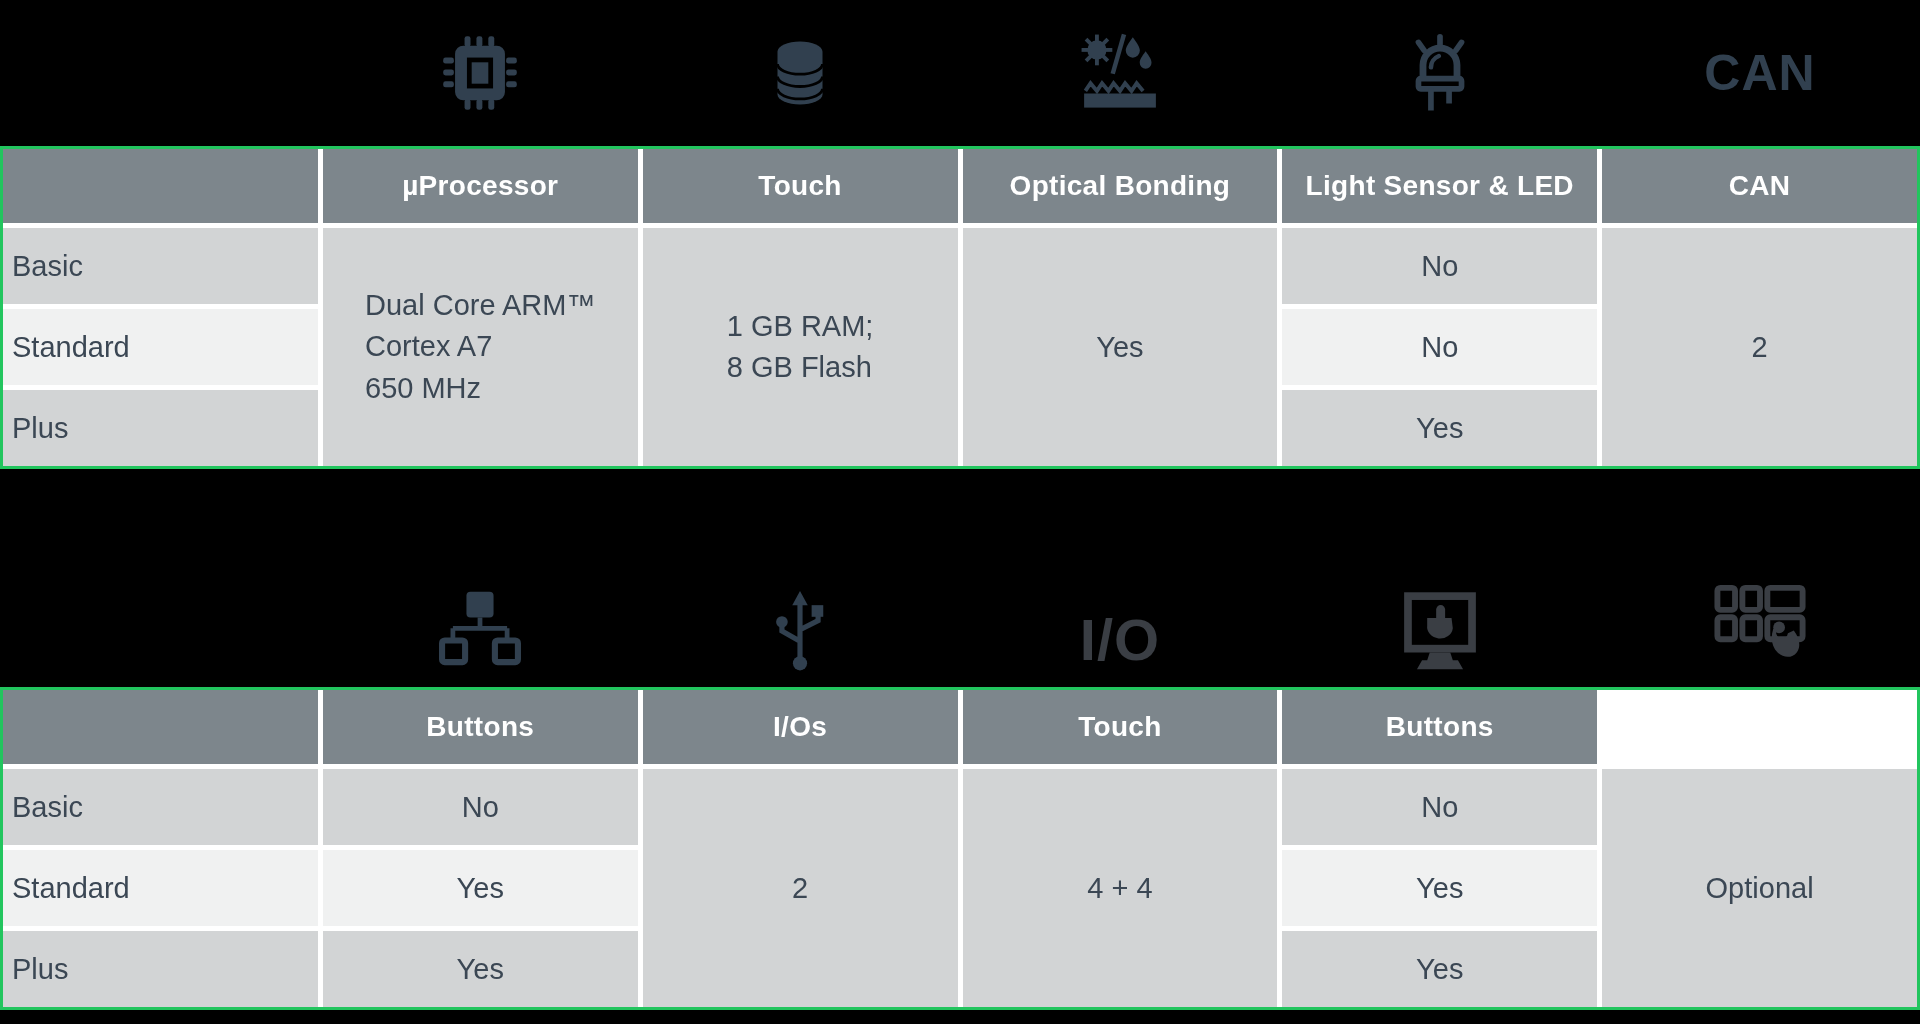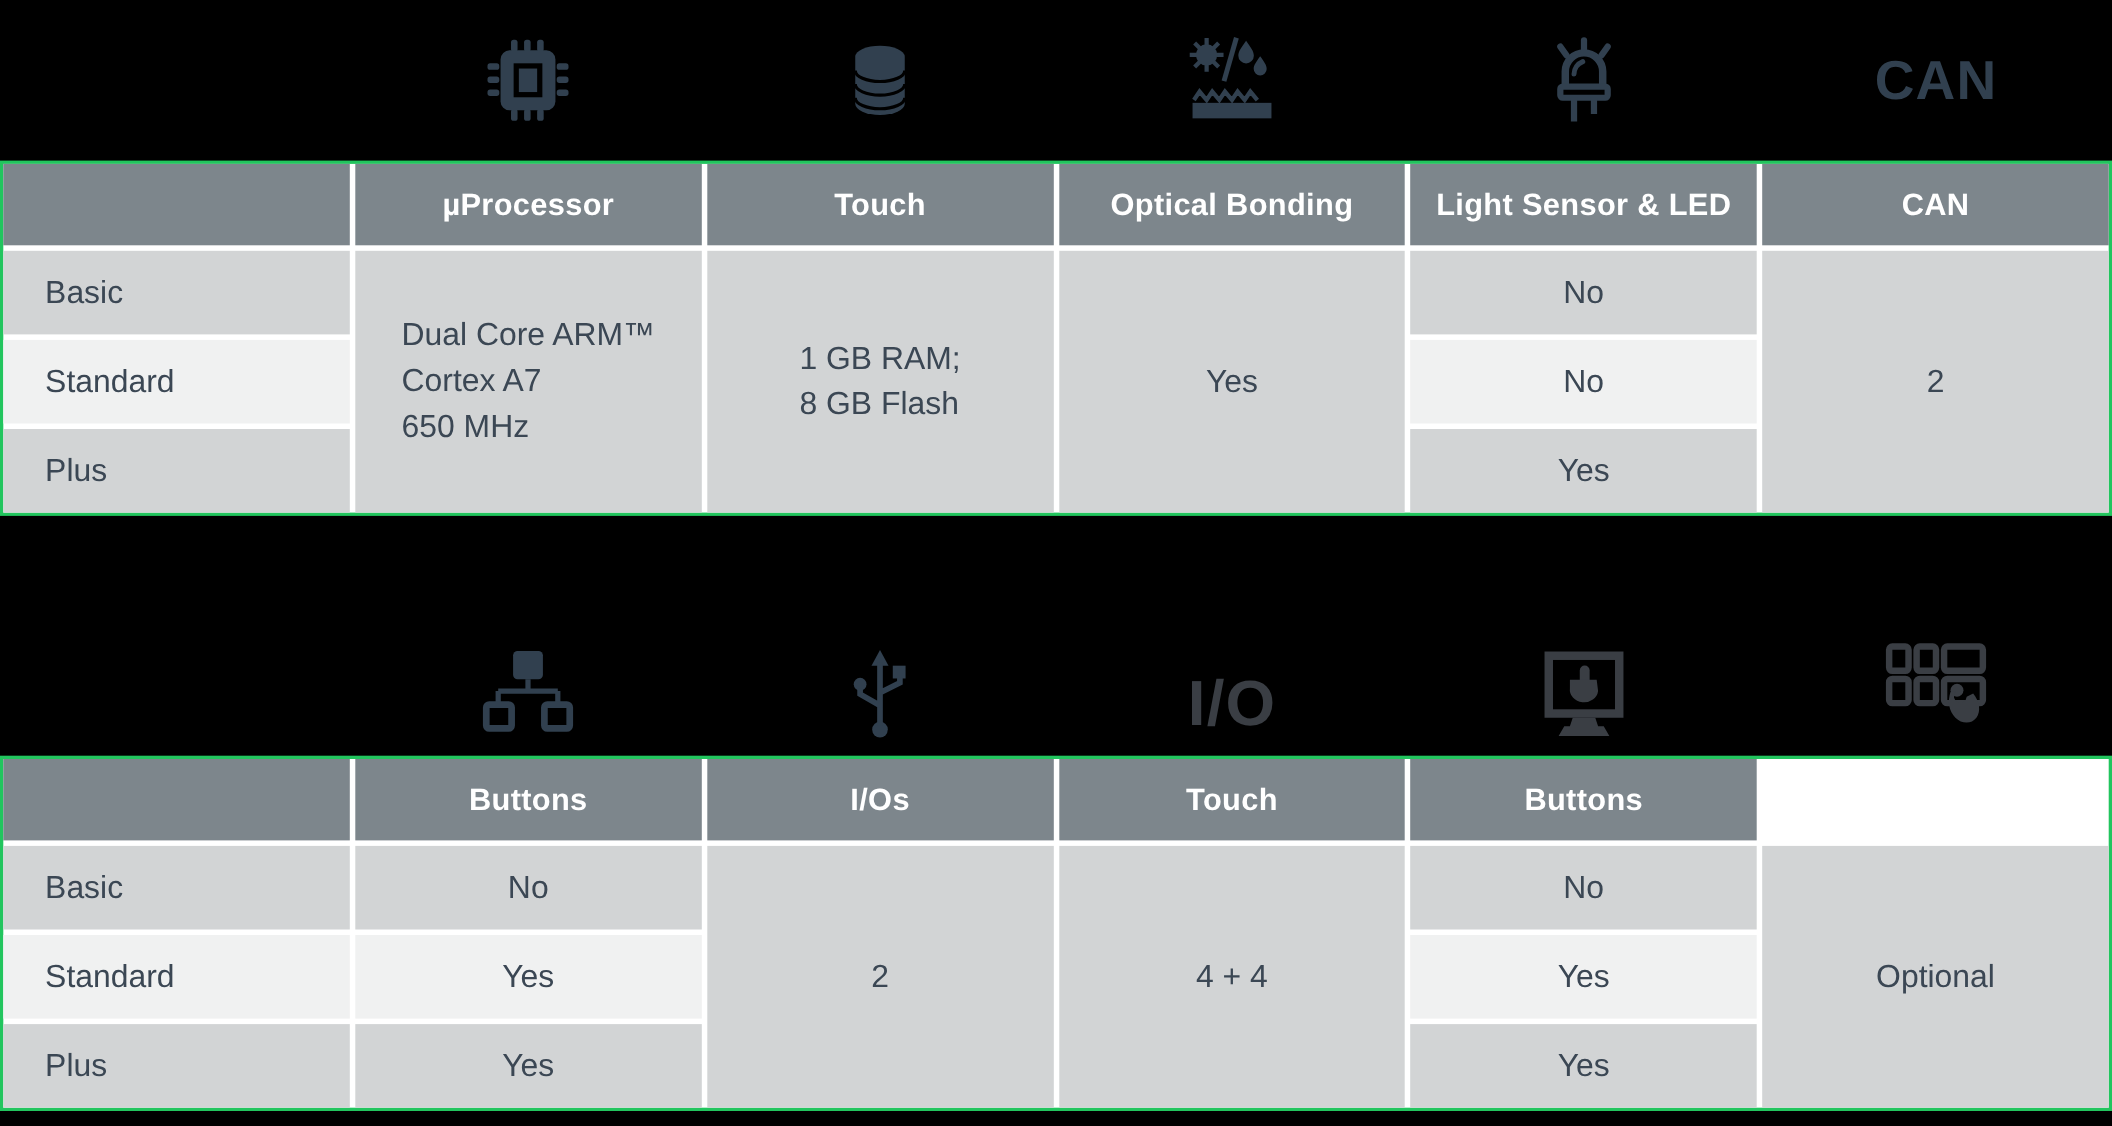--- a/index.html
+++ b/index.html
@@ -48,21 +48,21 @@
     letter-spacing:.3px;
     display:flex;align-items:center;justify-content:center;
   }
   .td{
     background:var(--cell-bg);
     color:var(--cell-text);
     font-size:29px;
     display:flex;align-items:center;justify-content:center;
   }
   .td.alt{background:var(--cell-bg-alt);}
-  .td.label{justify-content:flex-start;padding-left:38px;text-align:left;}
+  .td.label{justify-content:flex-start;padding-left:9px;text-align:left;}
   .pre{white-space:pre-line;line-height:1.42;}
   .c2{grid-column:2}.c3{grid-column:3}.c4{grid-column:4}.c5{grid-column:5}.c6{grid-column:6}
   .r1{grid-row:2}.r2{grid-row:3}.r3{grid-row:4}
   .merged{grid-row:2 / span 3;}
   svg{display:block;}
 </style>
 </head>
 <body>
 
 <div class="page">

